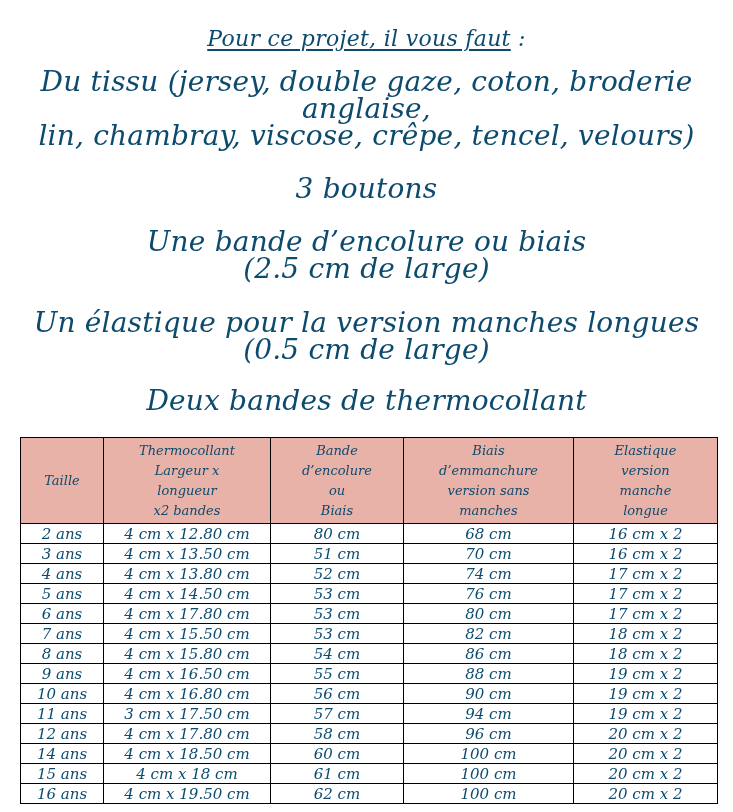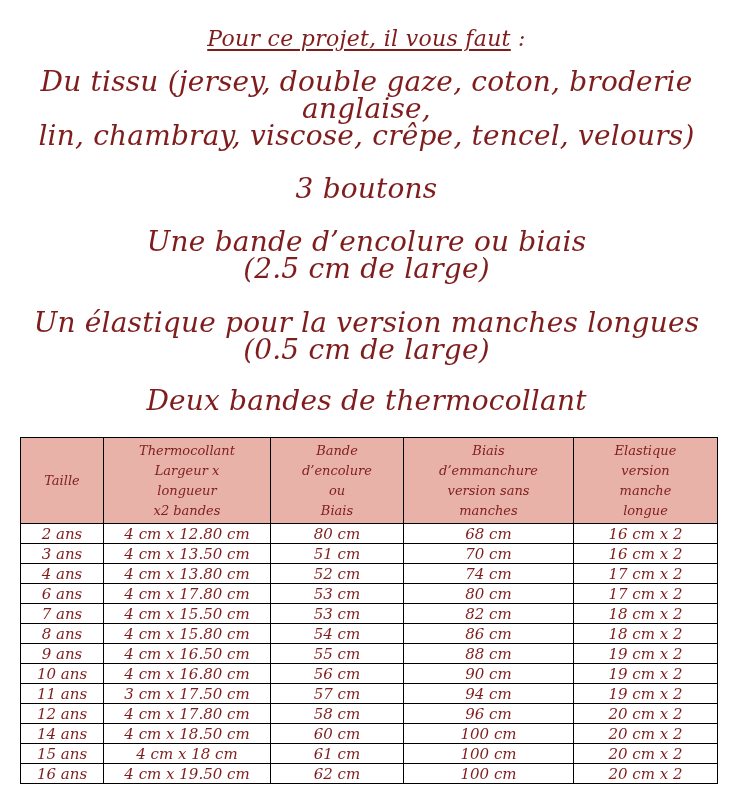--- a/index.html
+++ b/index.html
@@ -8,21 +8,21 @@
     background: #ffffff;
   }
   .page {
     position: relative;
     width: 733px;
     height: 812px;
     background: #ffffff;
     overflow: hidden;
     font-family: "DejaVu Serif", serif;
     font-style: italic;
-    color: #7f1d1d;
+    color: #0c4a6e;
   }
   .intro {
     text-align: center;
   }
   .title {
     margin: 0;
     padding-top: 26px;
     font-size: 22px;
     font-weight: normal;
     letter-spacing: 0.3px;
@@ -142,20 +142,27 @@
           <td>16 cm x 2</td>
         </tr>
         <tr>
           <td>4 ans</td>
           <td>4 cm x 13.80 cm</td>
           <td>52 cm</td>
           <td>74 cm</td>
           <td>17 cm x 2</td>
         </tr>
         <tr>
+          <td>5 ans</td>
+          <td>4 cm x 14.50 cm</td>
+          <td>53 cm</td>
+          <td>76 cm</td>
+          <td>17 cm x 2</td>
+        </tr>
+        <tr>
           <td>6 ans</td>
           <td>4 cm x 17.80 cm</td>
           <td>53 cm</td>
           <td>80 cm</td>
           <td>17 cm x 2</td>
         </tr>
         <tr>
           <td>7 ans</td>
           <td>4 cm x 15.50 cm</td>
           <td>53 cm</td>

